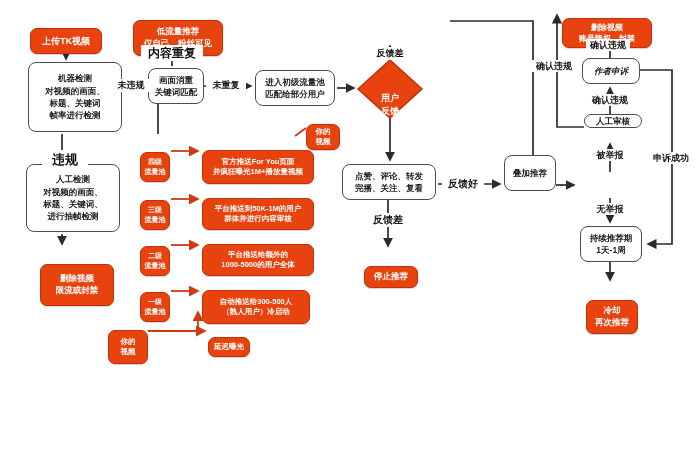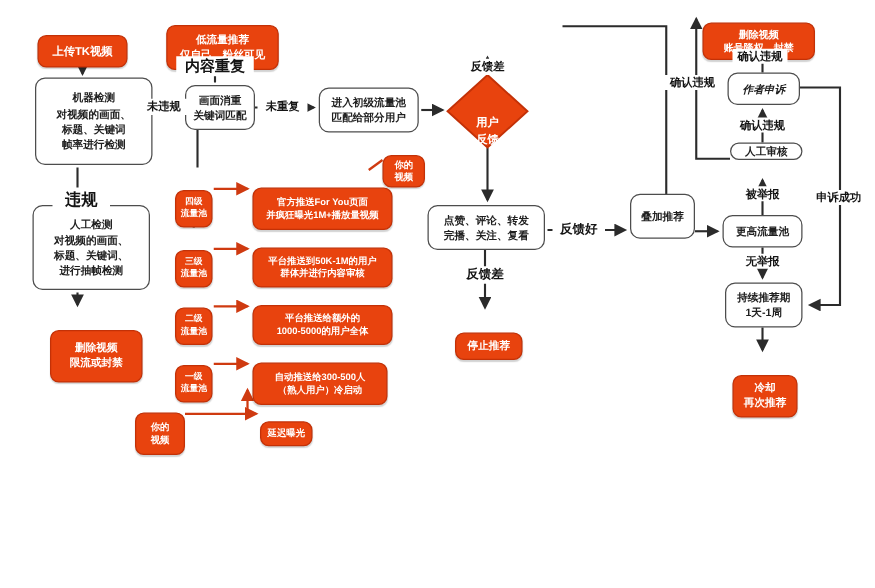--- a/index.html
+++ b/index.html
@@ -92,21 +92,20 @@
   <div class="node" style="left:255px;top:70px;width:80px;height:36px;">进入初级流量池
 匹配给部分用户</div>
 
   <div class="rnode" style="left:368px;top:75px;width:44px;height:28px;background:transparent;border:none;box-shadow:none;font-size:9px;">用户
 反馈</div>
   <div class="node" style="left:342px;top:164px;width:94px;height:36px;">点赞、评论、转发
 完播、关注、复看</div>
   <div class="rnode" style="left:364px;top:250px;width:54px;height:22px;">停止推荐</div>
 
   <div class="node" style="left:504px;top:155px;width:52px;height:36px;">叠加推荐</div>
-  <div class="node" style="left:578px;top:172px;width:64px;height:26px;">更高流量池</div>
   <div class="node" style="left:584px;top:114px;width:58px;height:14px;">人工审核</div>
   <div class="node" style="left:582px;top:58px;width:58px;height:26px;font-style:italic;">作者申诉</div>
   <div class="rnode" style="left:562px;top:2px;width:90px;height:30px;font-size:8px;">删除视频
 账号降权、封禁</div>
   <div class="node" style="left:580px;top:226px;width:62px;height:36px;">持续推荐期
 1天-1周</div>
   <div class="rnode" style="left:586px;top:284px;width:52px;height:34px;">冷却
 再次推荐</div>
 
   <div class="rnode" style="left:140px;top:136px;width:30px;height:30px;font-size:7px;">四级

